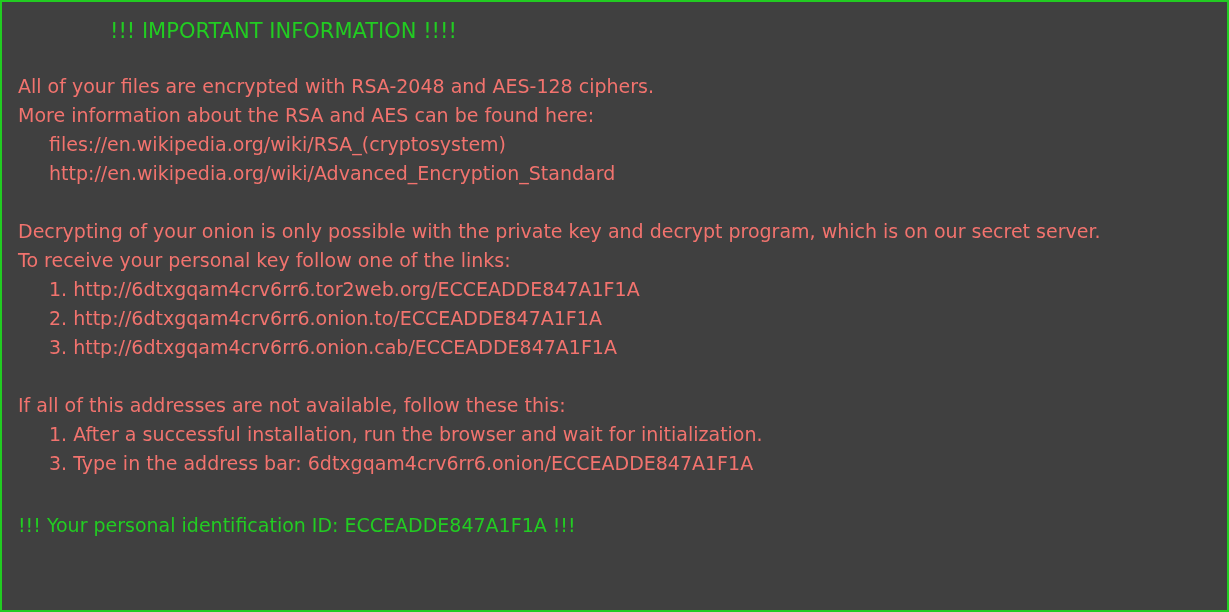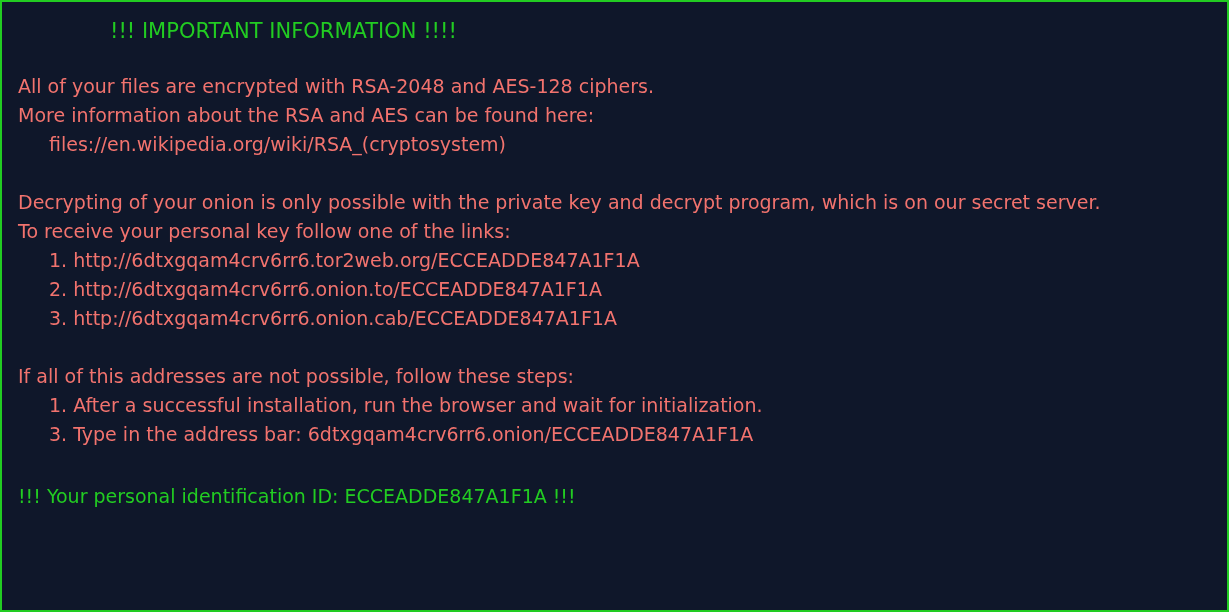--- a/index.html
+++ b/index.html
@@ -14,21 +14,21 @@
     font-family: "DejaVu Sans", sans-serif;
   }
   #ransom-window {
     position: absolute;
     left: 0;
     top: 0;
     width: 1229px;
     height: 612px;
     box-sizing: border-box;
     border: 2px solid #22cc22;
-    background: #0f172a;
+    background: #404040;
     color: #f2736e;
     font-size: 19px;
     line-height: 29px;
     overflow: hidden;
   }
   .content {
     padding: 14px 16px 0 16px;
   }
   .title {
     color: #22cc22;
@@ -61,32 +61,33 @@
 <body>
 
 <div id="ransom-window">
   <div class="content">
 
     <div class="title">!!! IMPORTANT INFORMATION !!!!</div>
 
     <div class="line">All of your files are encrypted with RSA-2048 and AES-128 ciphers.</div>
     <div class="line">More information about the RSA and AES can be found here:</div>
     <div class="line indent1">files://en.wikipedia.org/wiki/RSA_(cryptosystem)</div>
+    <div class="line indent1">http://en.wikipedia.org/wiki/Advanced_Encryption_Standard</div>
 
     <div class="blank"></div>
 
     <div class="line">Decrypting of your onion is only possible with the private key and decrypt program, which is on our secret server.</div>
     <div class="line">To receive your personal key follow one of the links:</div>
     <div class="list-item">1. http://6dtxgqam4crv6rr6.tor2web.org/ECCEADDE847A1F1A</div>
     <div class="list-item">2. http://6dtxgqam4crv6rr6.onion.to/ECCEADDE847A1F1A</div>
     <div class="list-item">3. http://6dtxgqam4crv6rr6.onion.cab/ECCEADDE847A1F1A</div>
 
     <div class="blank"></div>
 
-    <div class="line">If all of this addresses are not possible, follow these steps:</div>
+    <div class="line">If all of this addresses are not available, follow these this:</div>
     <div class="list-item">1. After a successful installation, run the browser and wait for initialization.</div>
     <div class="list-item">3. Type in the address bar: 6dtxgqam4crv6rr6.onion/ECCEADDE847A1F1A</div>
 
     <div class="blank"></div>
 
     <div class="footer">!!! Your personal identification ID: ECCEADDE847A1F1A !!!</div>
   </div>
 </div>
 
 </body></html>

